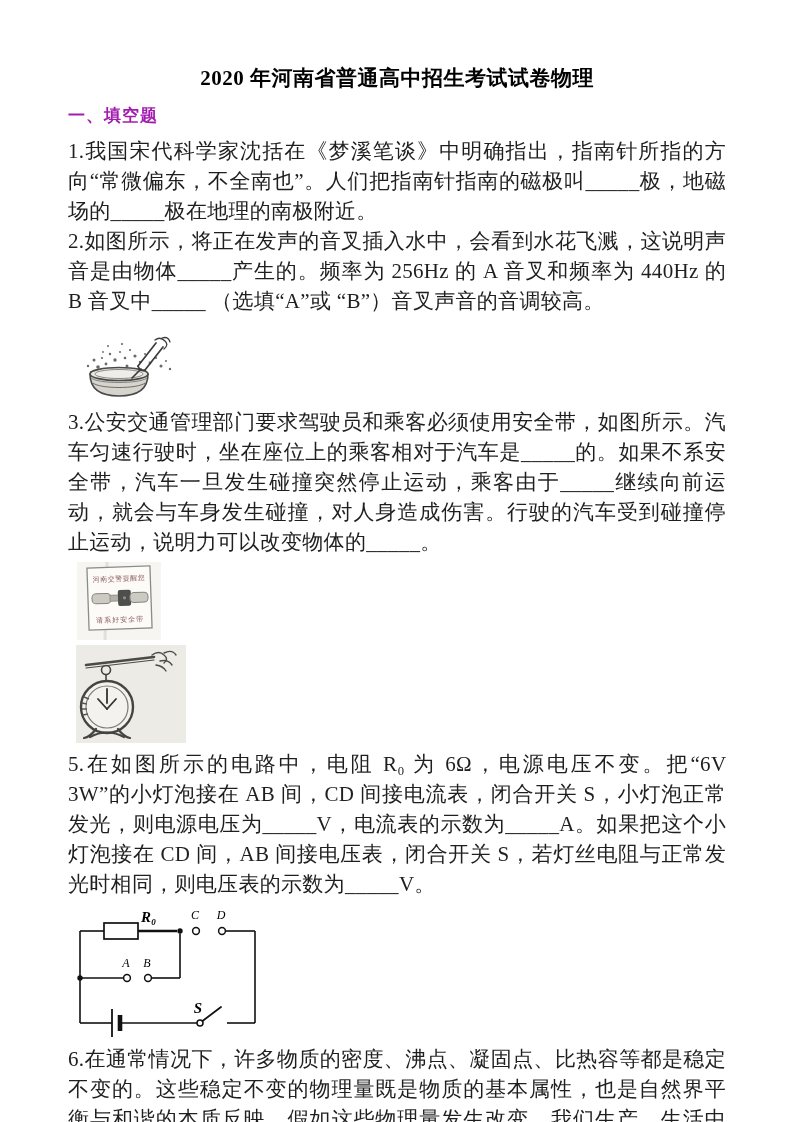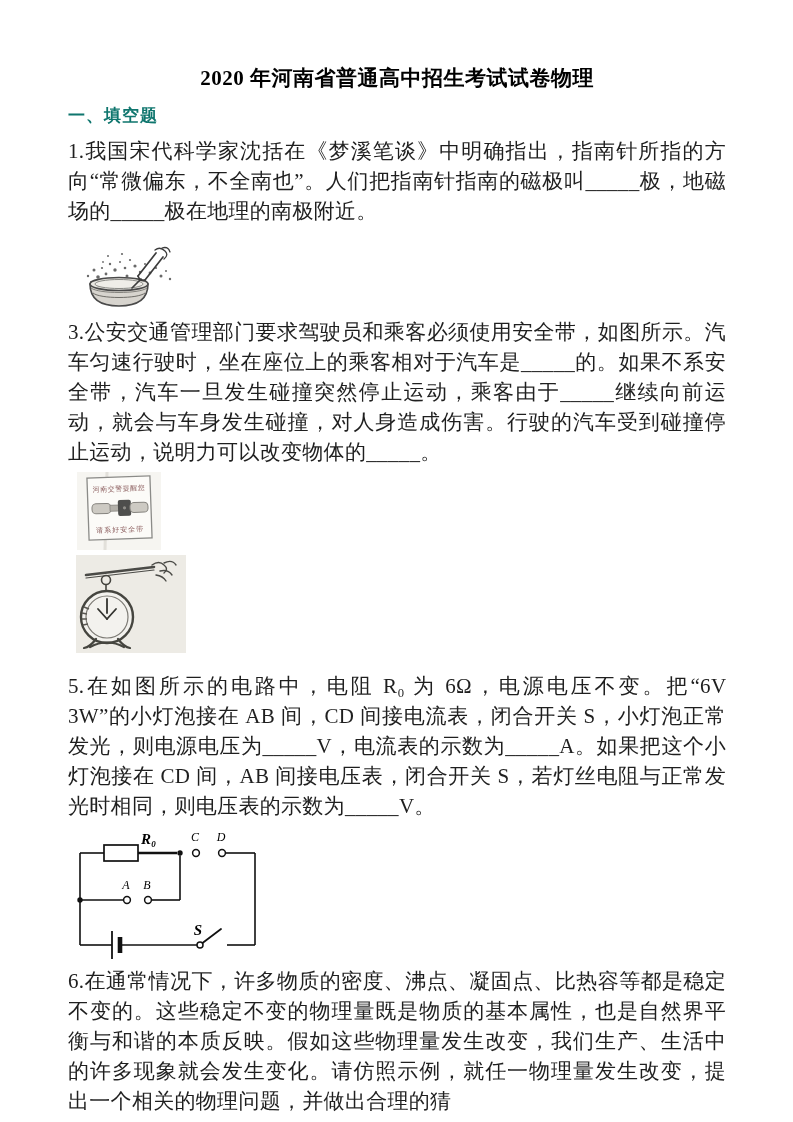--- a/index.html
+++ b/index.html
@@ -13,36 +13,36 @@
   .page { padding: 64px 67px 0 68px; }
 
   .title {
     text-align: center;
     font-size: 21px; font-weight: bold; color: #000000;
     line-height: 28px;
     letter-spacing: 0.5px;
   }
   .section-heading {
     margin-top: 12px;
-    font-size: 17px; font-weight: bold; color: #0f766e;
+    font-size: 17px; font-weight: bold; color: #a21caf;
     line-height: 24px;
     letter-spacing: 1px;
   }
   p.q {
     font-size: 21px;
     line-height: 30px;
     text-align: justify;
     text-justify: inter-character;
     color: #1f1f1f;
     letter-spacing: 0.3px;
   }
   #q1 { margin-top: 8px; }
   #q3 { margin-top: 5px; }
   #q4 { margin-top: 2px; }
-  #q5 { margin-top: 18px; font-family: Liberation Serif, serif; }
+  #q5 { margin-top: 6px; font-family: Liberation Serif, serif; }
   #q6 { margin-top: 3px; }
 
   .fig { display: block; }
   .fig svg { display: block; }
   #fig-tuningfork { margin: 20px 0 0 14px; }
   #fig-seatbelt   { margin: 5px 0 0 9px; }
   #fig-electroscope { margin: 5px 0 0 8px; }
   #fig-circuit    { margin: 10px 0 0 -8px; }
   .sign-text { font-family: "Liberation Sans", "DejaVu Sans", sans-serif; }
   .circ-label { font-family: "Liberation Serif", "DejaVu Serif", serif; font-style: italic; }
@@ -51,20 +51,21 @@
 <body>
 
 <div class="page">
 
   <h1 class="title">2020 年河南省普通高中招生考试试卷物理</h1>
 
   <h2 class="section-heading">一、填空题</h2>
 
   <p class="q" id="q1">1.我国宋代科学家沈括在《梦溪笔谈》中明确指出，指南针所指的方向“常微偏东，不全南也”。人们把指南针指南的磁极叫_____极，地磁场的_____极在地理的南极附近。</p>
 
+  <p class="q" id="q2">2.如图所示，将正在发声的音叉插入水中，会看到水花飞溅，这说明声音是由物体_____产生的。频率为 256Hz 的 A 音叉和频率为 440Hz 的 B 音叉中_____ （选填“A”或 “B”）音叉声音的音调较高。</p>
 
   <div class="fig" id="fig-tuningfork">
     <svg width="106" height="66" viewBox="0 0 106 66">
 
       <g fill="#6a6a6a">
         <circle cx="6" cy="30" r="1.2"></circle>
           <circle cx="12" cy="24" r="1.5"></circle>
           <circle cx="9" cy="36" r="1"></circle>
         <circle cx="16" cy="31" r="1.8"></circle>
           <circle cx="20" cy="22" r="1.1"></circle>

